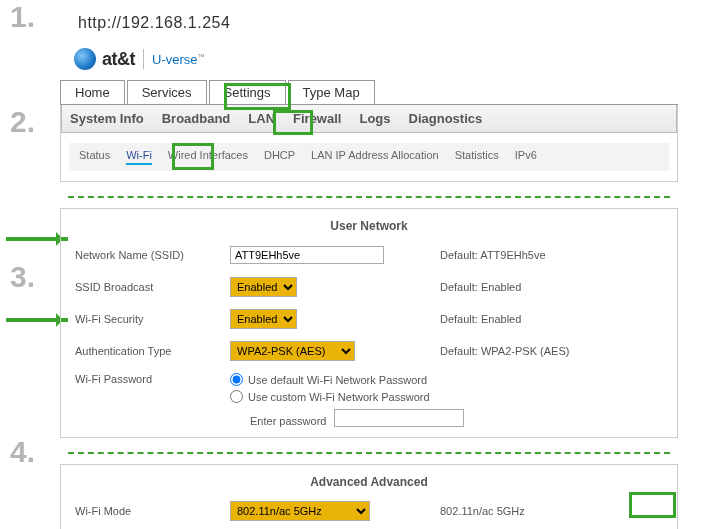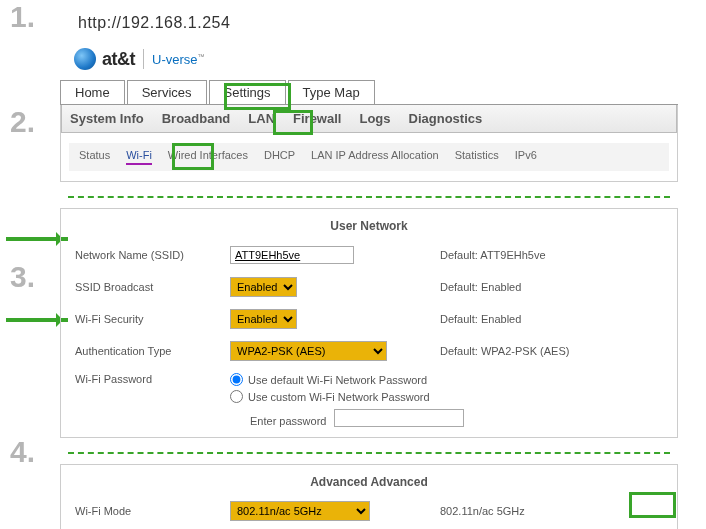--- a/index.html
+++ b/index.html
@@ -50,21 +50,21 @@
   }
   .subnav span { cursor: pointer; }
   .subsub {
     background: #f3f3f3;
     margin: 10px 8px 0 8px;
     padding: 6px 10px;
     display: flex; gap: 16px;
     font-size: 11px; color: #666;
   }
   .subsub span { cursor: pointer; }
-  .subsub .active { color: #2a4f9e; border-bottom: 2px solid #a21caf; padding-bottom: 2px; }
+  .subsub .active { color: #2a4f9e; border-bottom: 2px solid #0ea5e9; padding-bottom: 2px; }
   .hl {
     border: 3px solid #39a52a;
     position: absolute;
     pointer-events: none;
   }
   .hl-settings { top: 83px; left: 224px; width: 67px; height: 27px; }
   .hl-lan { top: 110px; left: 273px; width: 40px; height: 25px; }
   .hl-wifi { top: 143px; left: 172px; width: 42px; height: 27px; }
   .hl-save { top: 492px; left: 629px; width: 47px; height: 26px; }
   .dashed {
@@ -161,39 +161,39 @@
       <div style="height:10px"></div>
     </div>
 
     <hr class="dashed">
 
     <div class="section" style="border:1px solid #ccc; margin-top:10px;">
       <div class="sec-title">User Network</div>
 
       <div class="row">
         <div class="lbl">Network Name (SSID)</div>
-        <div class="ctl"><input type="text" style="width: 124px; text-decoration: underline;" value="ATT9EHh5ve"></div>
+        <div class="ctl"><input type="text" style="width: 154px;" value="ATT9EHh5ve"></div>
         <div class="def">Default: ATT9EHh5ve</div>
       </div>
 
       <div class="row">
         <div class="lbl">SSID Broadcast</div>
         <div class="ctl"><select><option>Enabled</option></select></div>
         <div class="def">Default: Enabled</div>
       </div>
 
       <div class="row">
         <div class="lbl">Wi-Fi Security</div>
         <div class="ctl"><select><option>Enabled</option></select></div>
         <div class="def">Default: Enabled</div>
       </div>
 
       <div class="row">
         <div class="lbl">Authentication Type</div>
-        <div class="ctl"><select style="width:157px"><option>WPA2-PSK (AES)</option></select></div>
+        <div class="ctl"><select style="width:125px"><option>WPA2-PSK (AES)</option></select></div>
         <div class="def">Default: WPA2-PSK (AES)</div>
       </div>
 
       <div class="row" style="align-items:flex-start">
         <div class="lbl">Wi-Fi Password</div>
         <div style="flex:1">
           <div class="radio-row">
             <input type="radio" name="pw" checked="" style="">
             <span>Use default Wi-Fi Network Password</span>
           </div>

